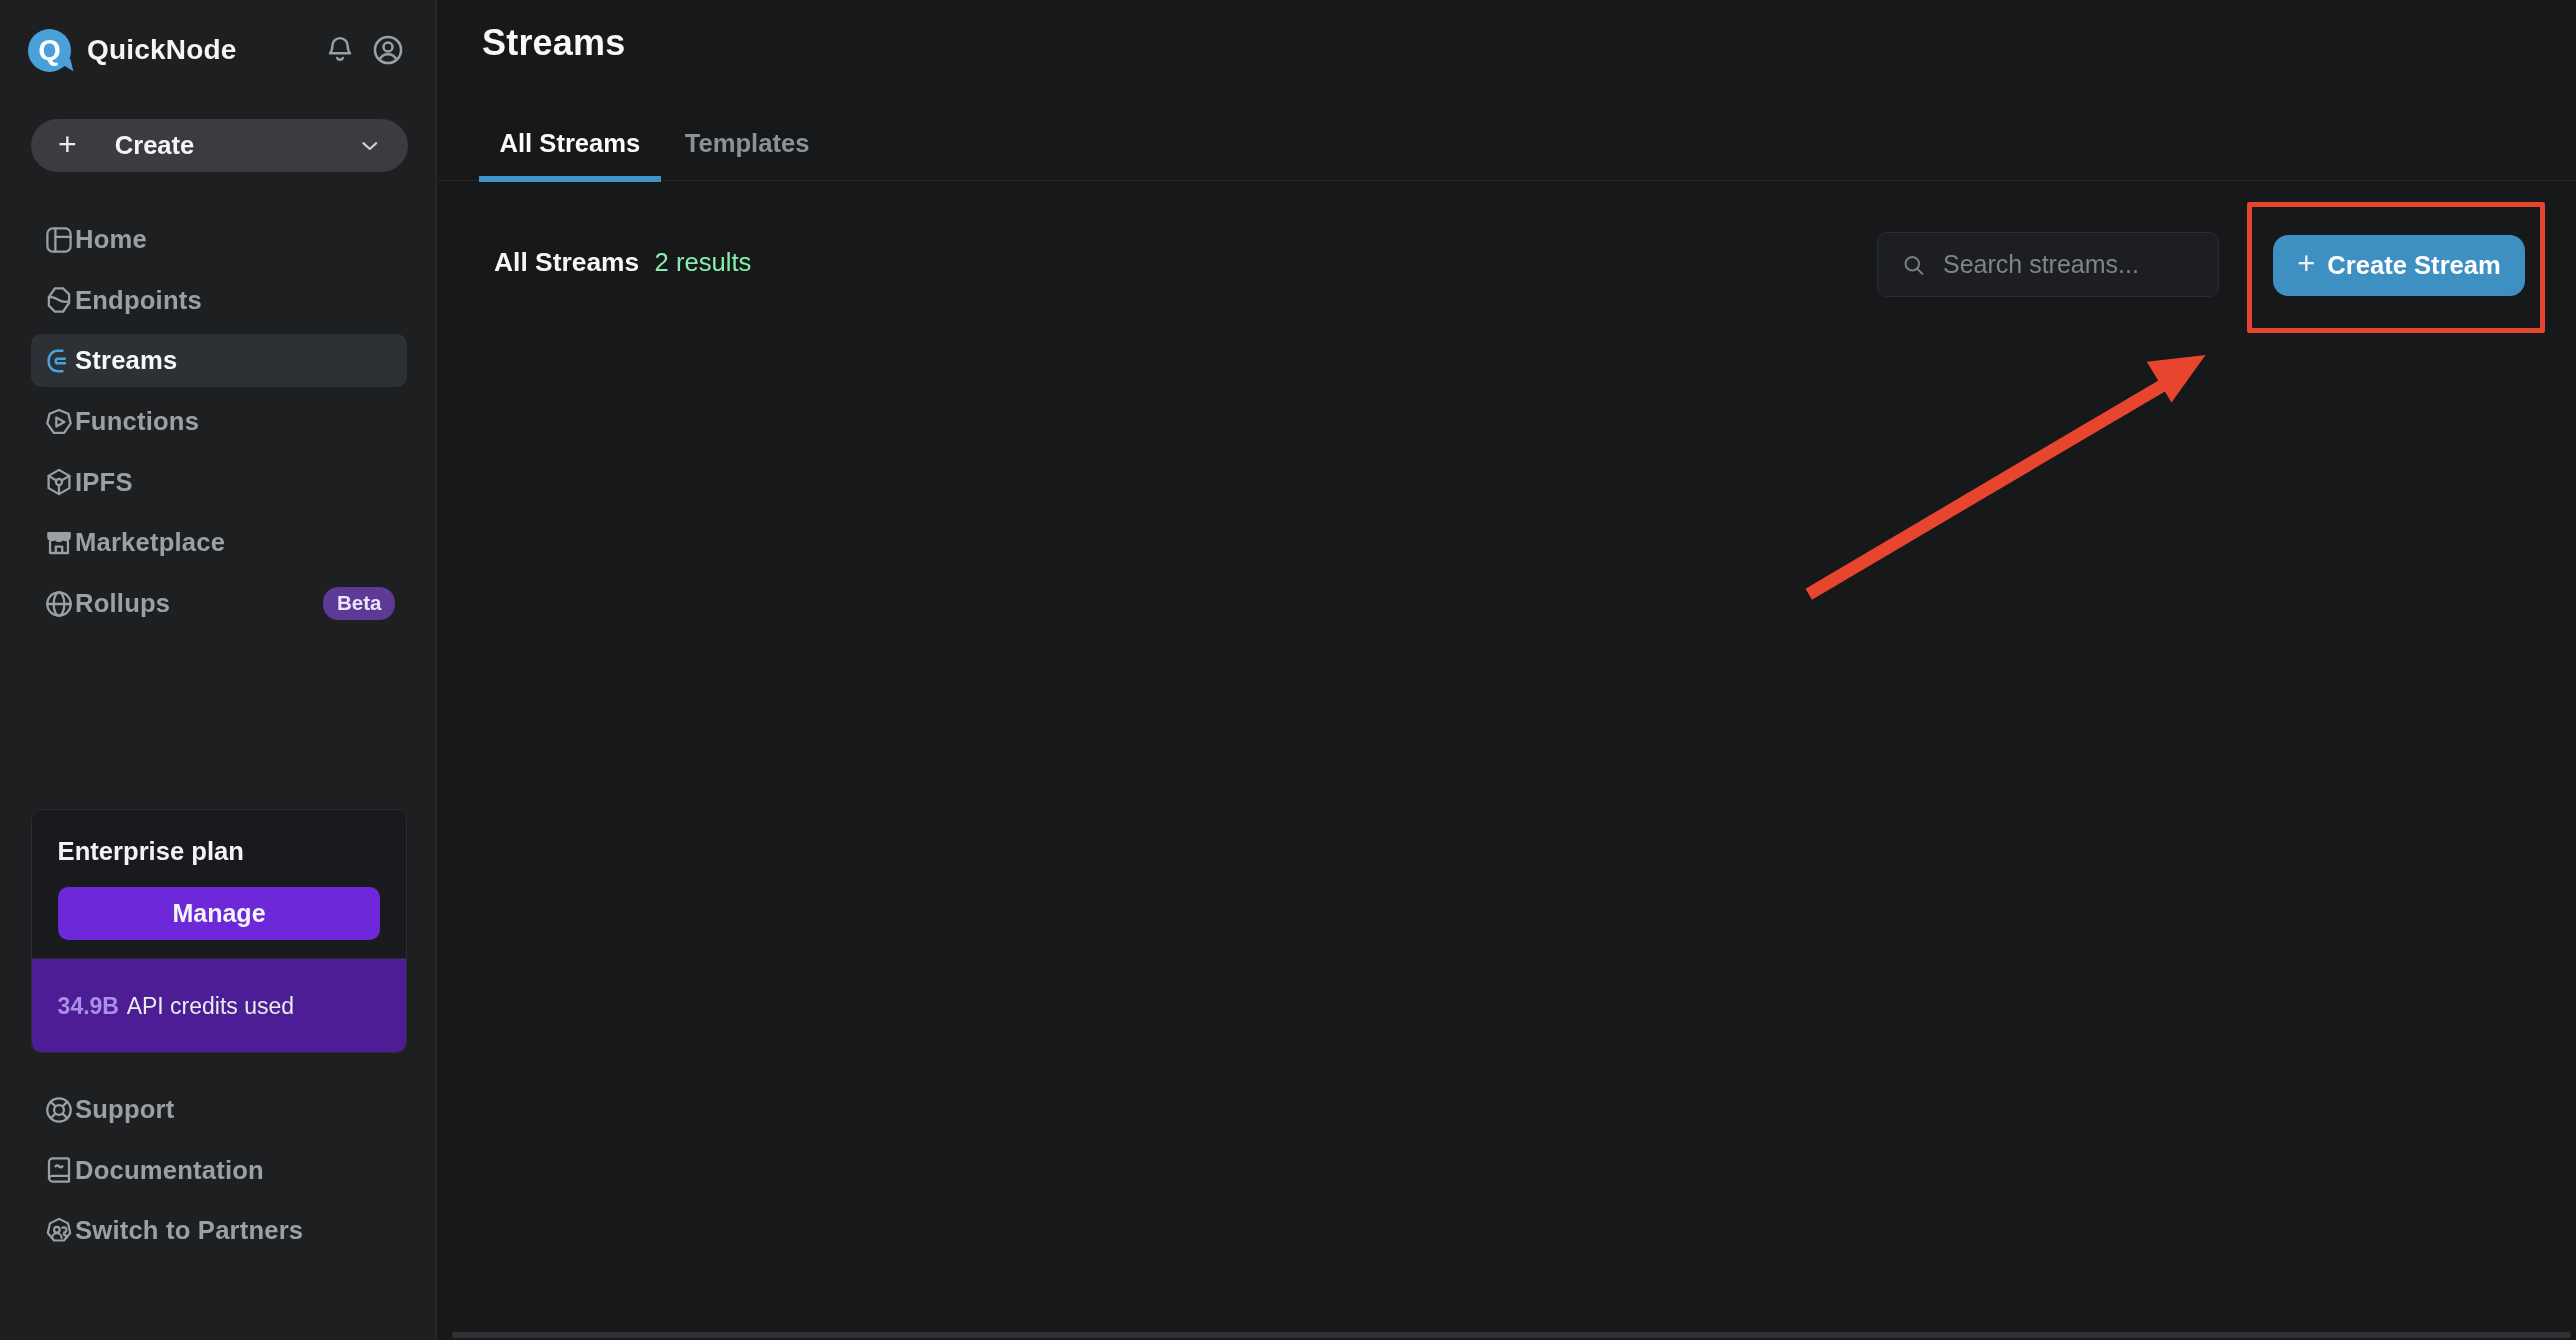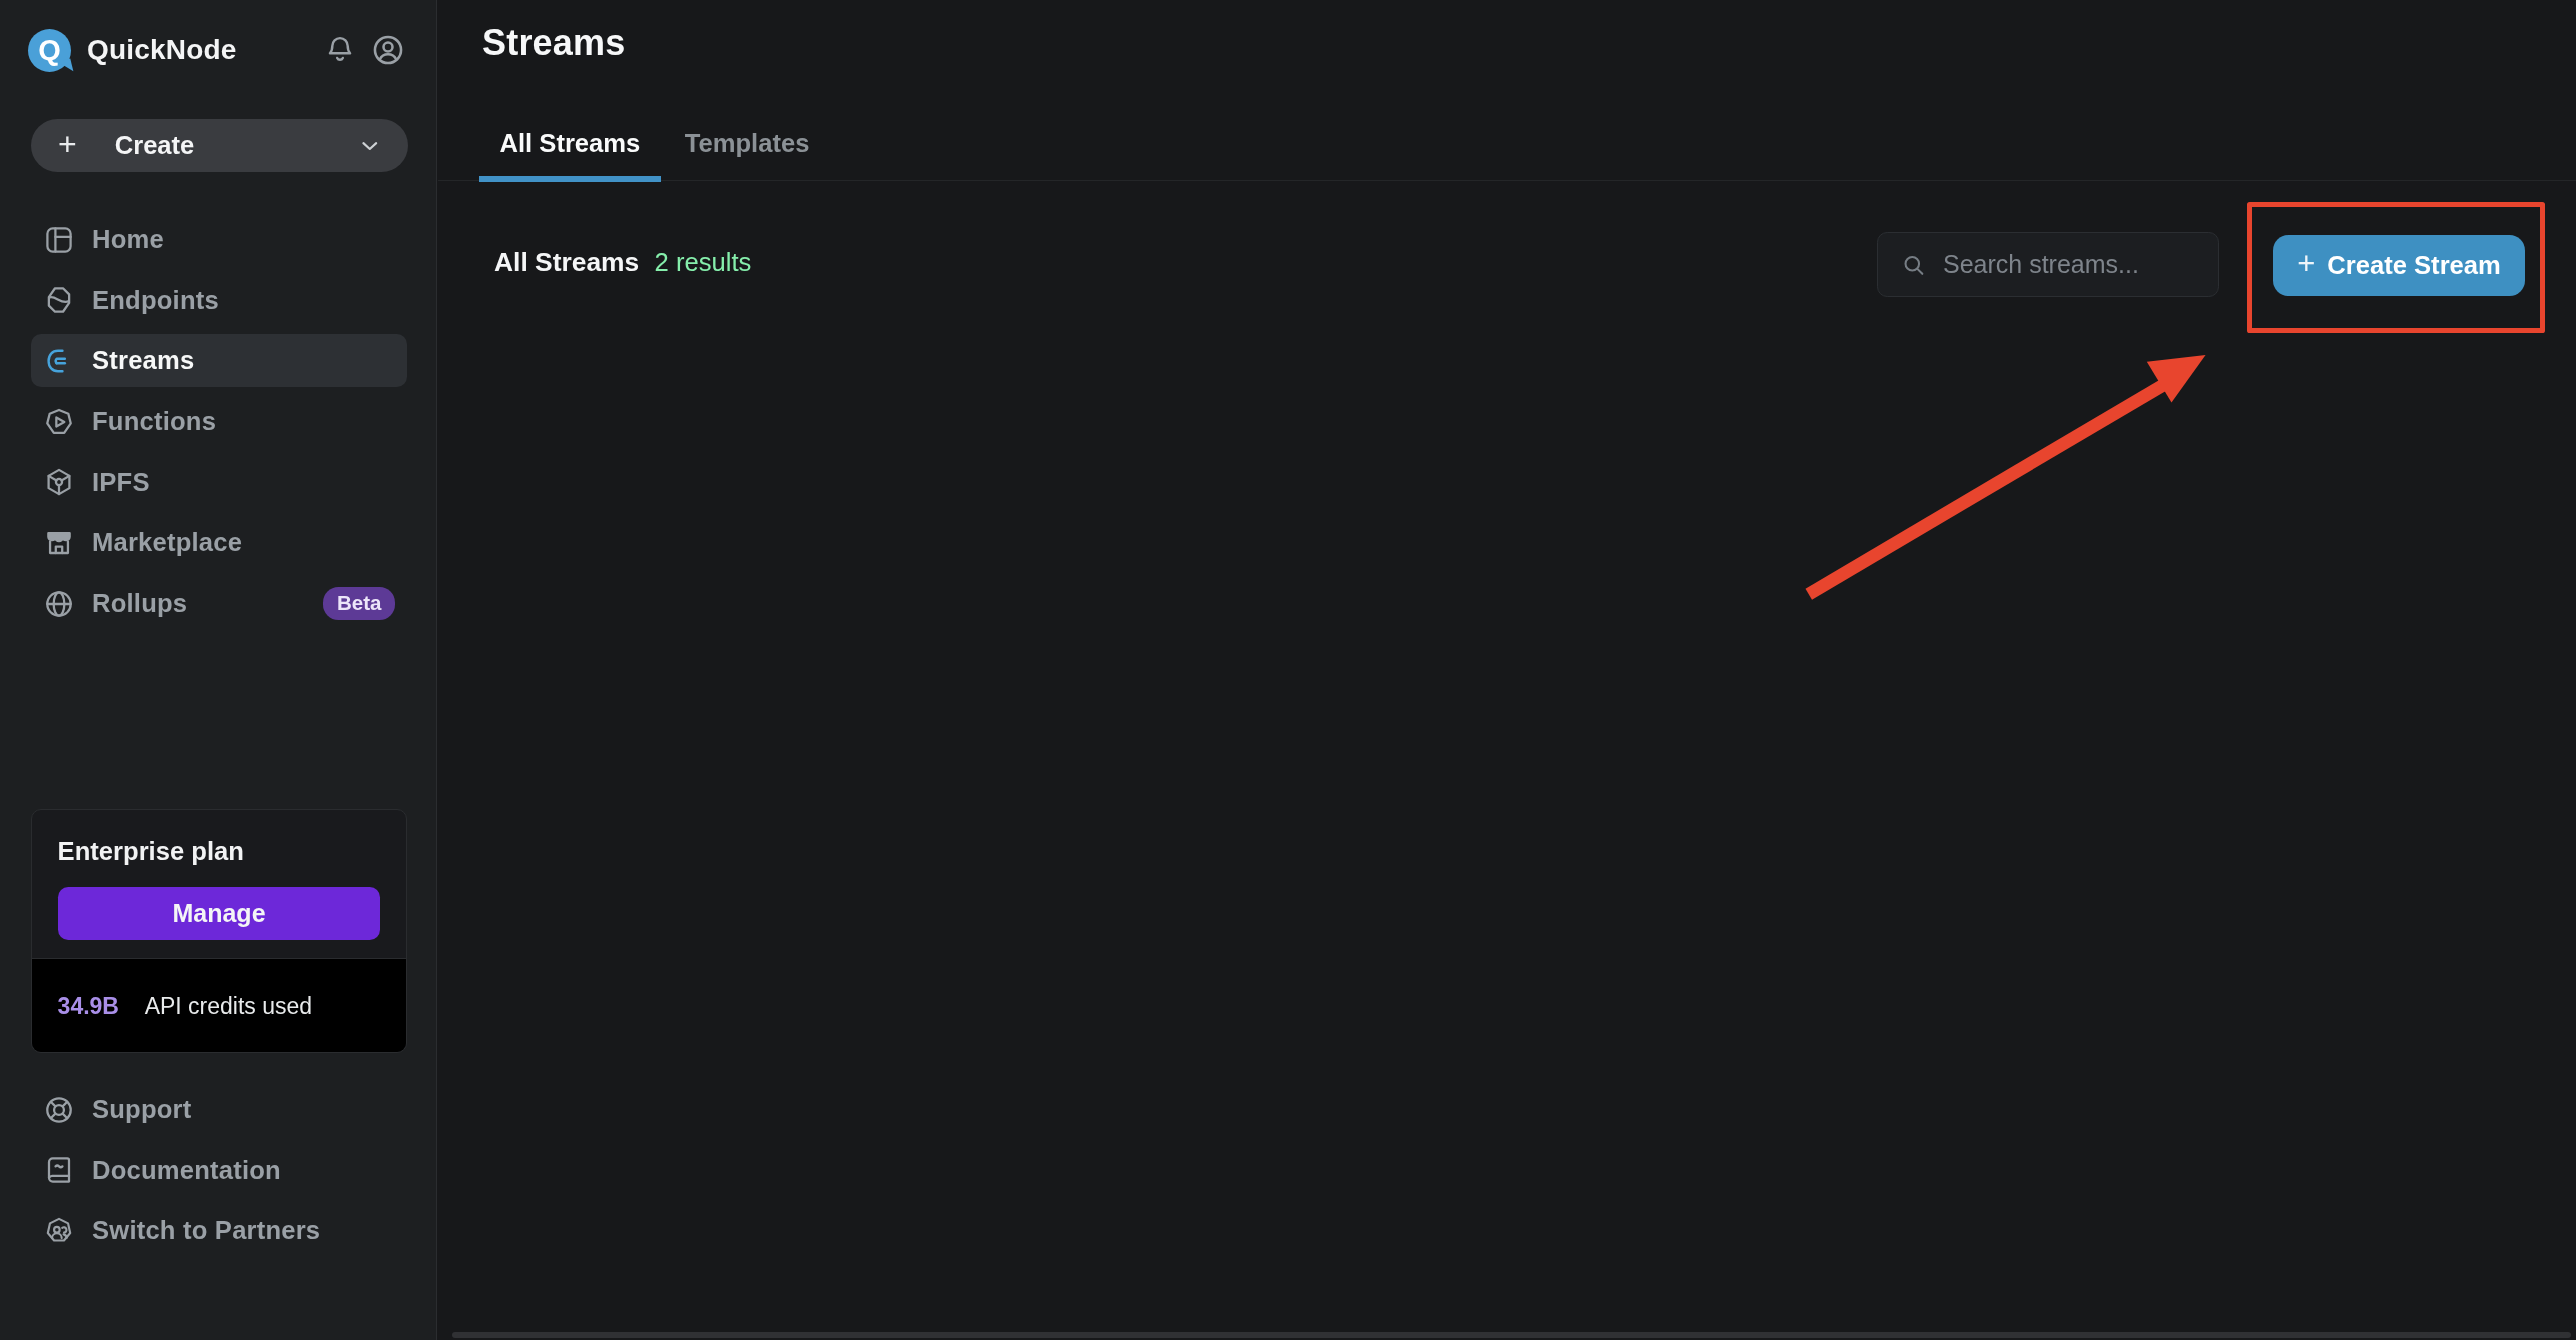--- a/index.html
+++ b/index.html
@@ -32,36 +32,36 @@
   .create-label { color:#f4f5f6; font-size:25.6px; font-weight:700; margin-left:38px; }
   .create-btn .spacer { flex:1; }
   .create-chevron { color:#cdd1d4; }
 
   .nav { position:absolute; left:31px; right:29px; top:213px; }
   .nav.footer { top:1083px; }
   .nav-item { height:53px; margin-bottom:7.7px; border-radius:10.2px; display:flex;
               align-items:center; padding:0 12px; color:#9aa0a6; cursor:pointer; }
   .nav-item .nv-icon { width:32px; height:32px; display:flex; align-items:center;
                        justify-content:center; flex:none; }
-  .nav-item .nv-label { margin-left:17px; font-size:25.6px; font-weight:600; letter-spacing:0.2px; }
+  .nav-item .nv-label { font-size:25.6px; font-weight:600; letter-spacing:0.2px; }
   .nav-item.active { background:#2d3034; }
   .nav-item.active .nv-label { color:#f7f8f8; font-weight:700; }
   .nav-item.active .nv-icon { color:#46a3dc; }
   .badge { margin-left:auto; background:#5d3a96; color:#ece5f9; font-size:20.5px; font-weight:600;
            padding:6px 13.6px 6.8px; border-radius:15.4px; line-height:1; }
 
   .plan-card { position:absolute; left:31px; right:29px; top:809px; height:244px;
                border:0.9px solid #2a2c2f; border-radius:10px; background:#191a1d; overflow:hidden; }
   .plan-top { padding:27px 25.6px 0 25.6px; height:148px; }
   .plan-name { color:#f2f3f4; font-size:25.6px; font-weight:600; }
   .manage-btn { margin-top:20.5px; height:53px; background:#6d28d9; border-radius:10.2px;
                 display:flex; align-items:center; justify-content:center;
                 color:#f4f5f6; font-size:25px; font-weight:700; cursor:pointer; }
-  .plan-bottom { border-top:0.9px solid #2a2c2f; background:#000000; height:95px;
-                 display:flex; align-items:center; padding:0 25.6px; font-size:23px;gap:18px; }
+  .plan-bottom { border-top:0.9px solid #2a2c2f; background:#4c1d95; height:95px;
+                 display:flex; align-items:center; padding:0 25.6px; font-size:23px; }
   .credits-value { color:#a98fe8; font-weight:600; }
   .credits-suffix { color:#e9ebec; font-weight:500; margin-left:7.7px; }
 
   
   .main { position:absolute; left:438px; top:0; right:0; bottom:0; background:#17181a; }
   .page-title { position:absolute; left:44px; top:22px; color:#f7f8f9;
                 font-size:36px; font-weight:700; letter-spacing:0.2px; }
   .tabbar { position:absolute; left:0; right:0; top:0; height:181px;
             border-bottom:1.7px solid #242628; padding-left:41px; display:flex; align-items:flex-end; }
   .tab { display:flex; align-items:flex-end; padding:0 20.5px 18px; margin-bottom:-1.7px;

